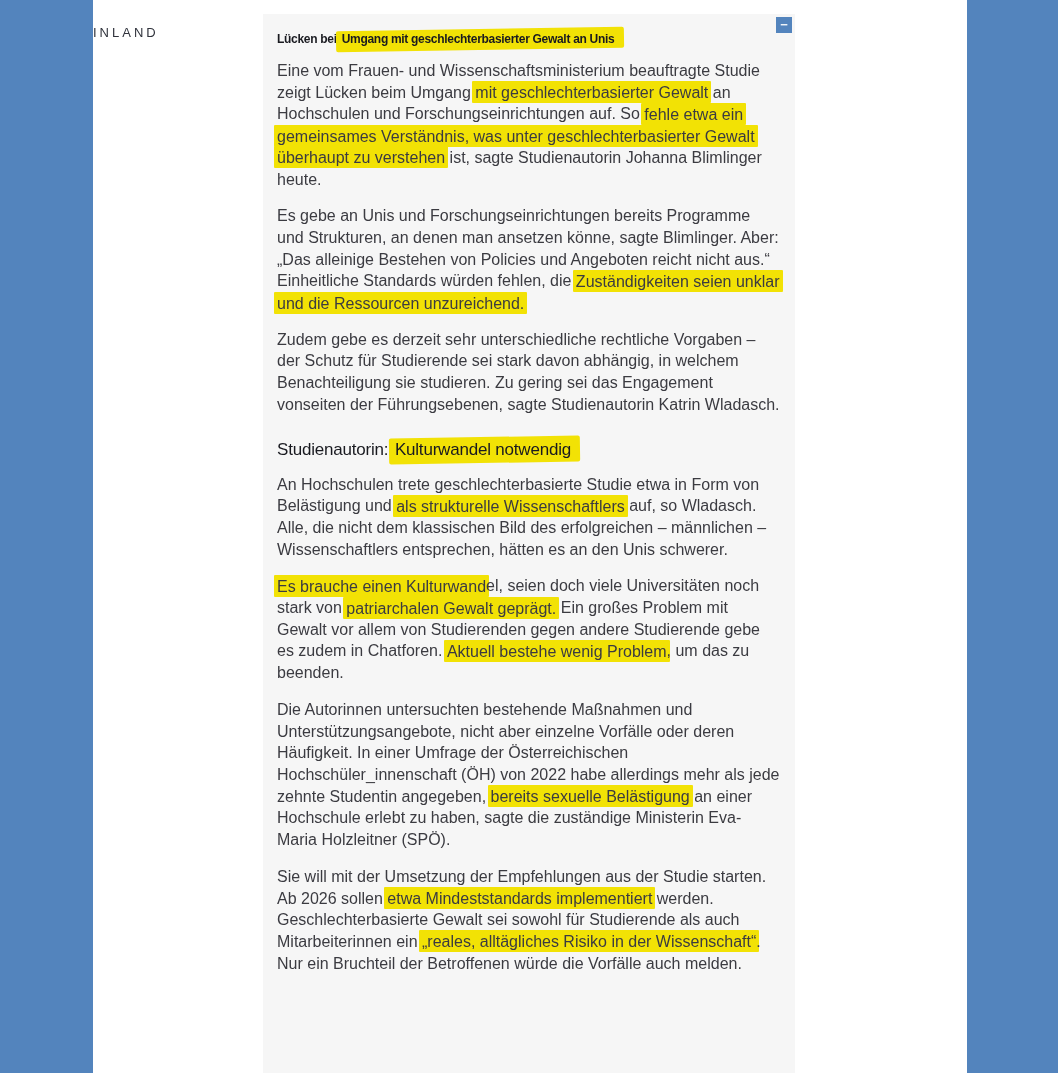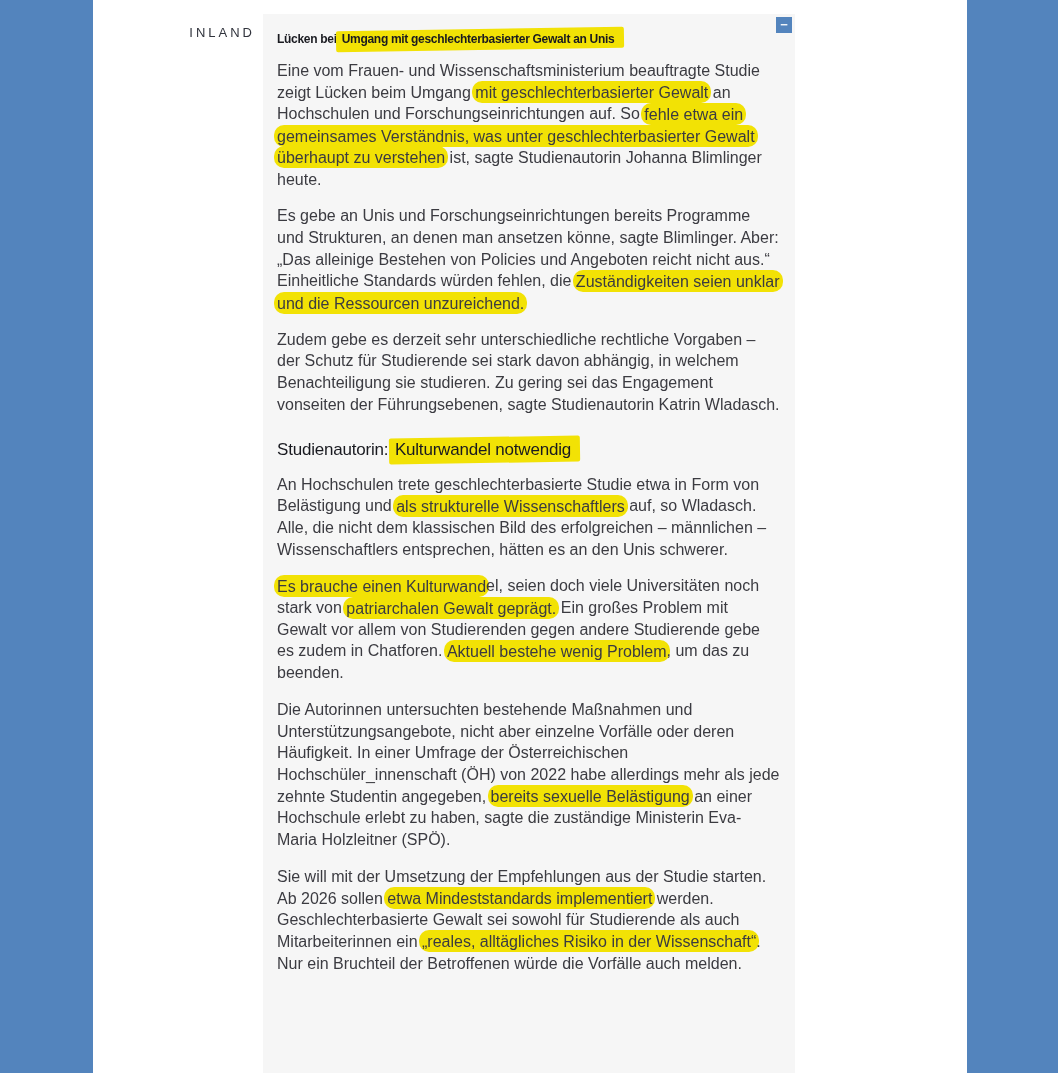--- a/index.html
+++ b/index.html
@@ -22,21 +22,21 @@
   }
   .rail{
     position:absolute;top:0;bottom:0;
     background:var(--rail);
   }
   .rail.left{left:0;width:93px;}
   .rail.right{left:967px;right:0;}
   .section-label{
     position:absolute;
     left:93px;top:25px;width:162px;
-    text-align:right;
+    text-align:left;
     font-size:13px;
     letter-spacing:3px;
     color:#30333c;
   }
   .card{
     position:absolute;
     left:263px;top:14px;bottom:0;
     width:532px;
     background:var(--card);
     padding:18px 14px 20px 14px;
@@ -76,21 +76,21 @@
     font-size:16px;
     line-height:21.7px;
     color:#3b3b41;
   }
   
   #article-body p mark{
     background:var(--hl);
     color:inherit;
     padding:2.5px 3px;
     margin:16px -3px;
-    border-radius:10px;
+    border-radius:1px;
     -webkit-box-decoration-break:clone;
     box-decoration-break:clone;
   }
   
   #article-body h1 mark,
   #article-body h2.sub mark{
     background:transparent;
     color:inherit;
     position:relative;
     z-index:0;

